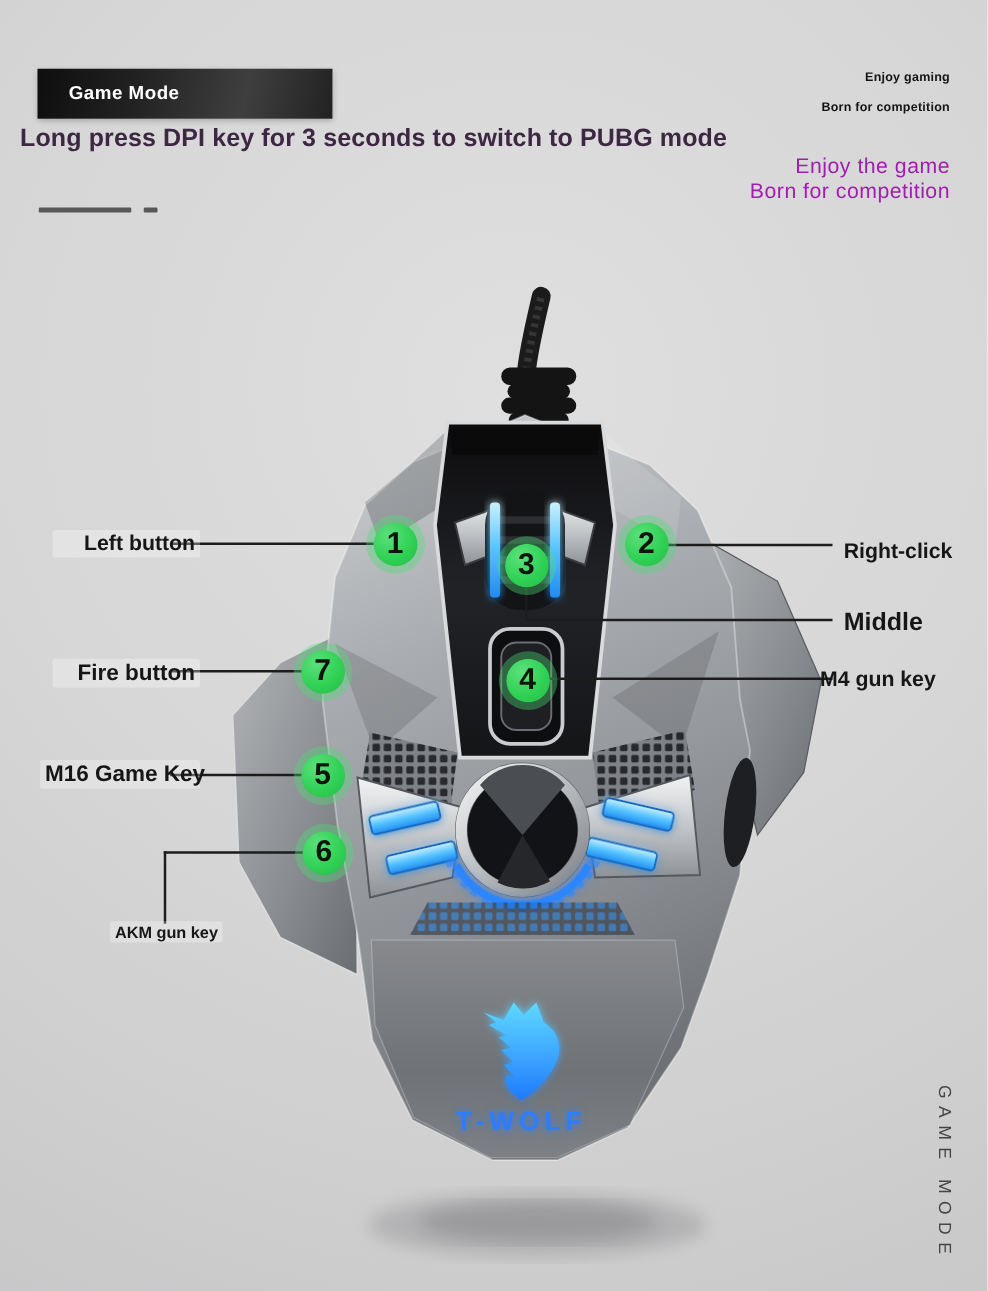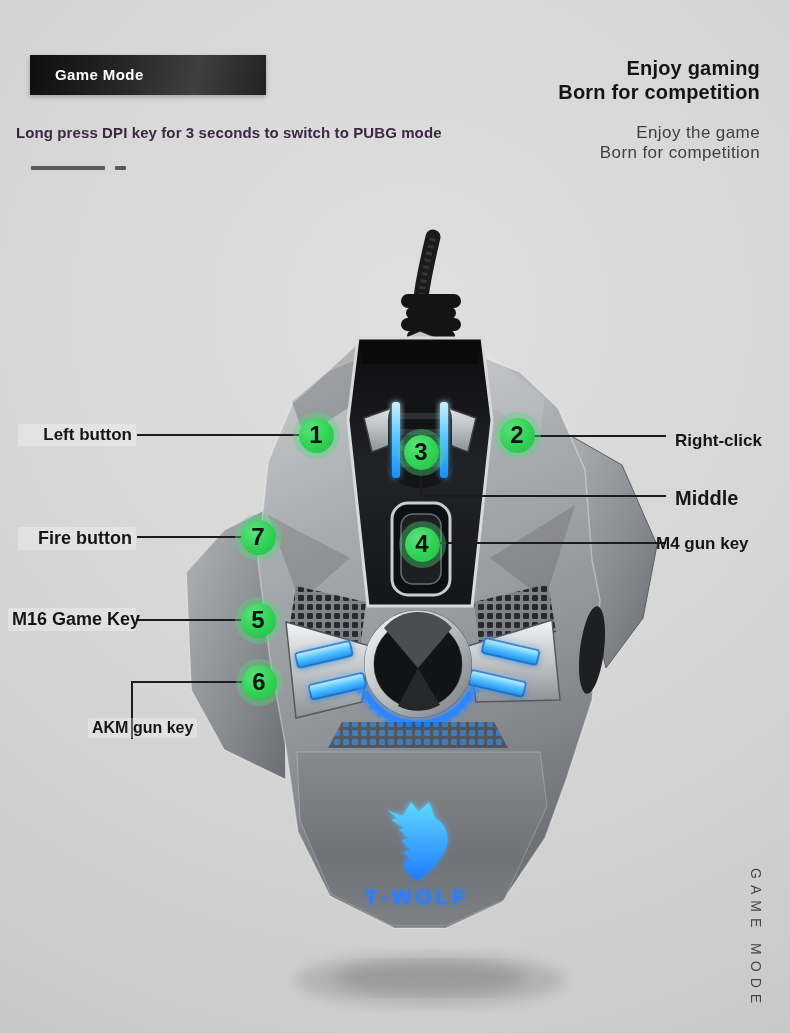--- a/index.html
+++ b/index.html
@@ -10,29 +10,29 @@
   }
   .abs{position:absolute;}
   
   .banner{
     left:30px;top:55px;width:236px;height:40px;
     background:linear-gradient(103deg,#0e0e0e 0%,#232323 35%,#3f3f3f 70%,#222 100%);
     color:#fff;font-size:15px;font-weight:bold;letter-spacing:.4px;
     line-height:40px;padding-left:25px;box-sizing:border-box;
     box-shadow:0 2px 5px rgba(0,0,0,.25);
   }
-  .subtitle{left:16px;top:124px;font-size:15px;font-weight:bold;color:#3e2742;letter-spacing:.1px;text-align:center;}
+  .subtitle{left:16px;top:100px;font-size:20px;font-weight:bold;color:#3e2742;letter-spacing:.1px;text-align:center;}
   .dash{top:166px;height:4px;background:#585858;border-radius:1px;}
   .dash-long{left:31px;width:74px;}
   .dash-short{left:115px;width:11px;}
-  .tag-bold{right:30px;text-align:right;font-size:20px;font-weight:bold;color:#141414;letter-spacing:.2px;}
-  .tag-light{right:30px;text-align:center;font-size:17px;color:#404040;letter-spacing:.4px;}
+  .tag-bold{right:30px;text-align:right;font-size:10px;font-weight:bold;color:#141414;letter-spacing:.2px;}
+  .tag-light{right:30px;text-align:center;font-size:17px;color:#a21caf;letter-spacing:.4px;}
   
   .lbl{color:#161616;font-weight:bold;white-space:nowrap;background:rgba(255,255,255,.30);padding:1px 4px;border-radius:2px;}
-  .lbl-left{text-align:right;}
+  .lbl-left{text-align:right;margin-left:24px;}
   .line{position:absolute;background:#1c1c1c;}
   .h{height:1.6px;}
   .v{width:1.6px;}
   
   .badge{
     position:absolute;width:35px;height:35px;margin:-17.5px 0 0 -17.5px;border-radius:50%;
     background:radial-gradient(circle at 35% 30%, #5ce07c 0%, #30d155 55%, #25bd47 100%);
     box-shadow:0 0 0 6px rgba(80,220,120,.38);
     color:#0a150c;font-weight:bold;font-size:24px;
     display:flex;align-items:center;justify-content:center;line-height:1;
@@ -222,21 +222,21 @@
 <div class="line h" style="left:131px;top:681px;width:112px;"></div>
 <div class="line v" style="left:131px;top:681px;height:58px;"></div>
 <div class="line h" style="left:534px;top:435px;width:132px;"></div>
 <div class="line v" style="left:420px;top:469px;height:27px;"></div>
 <div class="line h" style="left:420px;top:495px;width:246px;"></div>
 <div class="line h" style="left:440px;top:542px;width:226px;"></div>
 
 <div class="abs lbl lbl-left" style="left:18px;top:424px;width:110px;font-size:17px;">Left button</div>
 <div class="abs lbl lbl-left" style="left:18px;top:527px;width:110px;font-size:18px;">Fire button</div>
 <div class="abs lbl lbl-left" style="left:8px;top:608px;width:120px;font-size:18px;">M16 Game Key</div>
-<div class="abs lbl" style="left:88px;top:718px;font-size:16px;">AKM gun key</div>
+<div class="abs lbl" style="left:88px;top:737px;font-size:13px;">AKM gun key</div>
 <div class="abs lbl" style="left:671px;top:430px;font-size:17px;background:none;">Right-click</div>
 <div class="abs lbl" style="left:671px;top:486px;font-size:20px;background:none;">Middle</div>
 <div class="abs lbl" style="left:652px;top:533px;font-size:17px;background:none;">M4 gun key</div>
 
 <div class="badge" style="left:316px;top:435px;">1</div>
 <div class="badge" style="left:517px;top:435px;">2</div>
 <div class="badge" style="left:421px;top:452px;">3</div>
 <div class="badge" style="left:422px;top:544px;">4</div>
 <div class="badge" style="left:258px;top:620px;">5</div>
 <div class="badge" style="left:259px;top:682px;">6</div>

